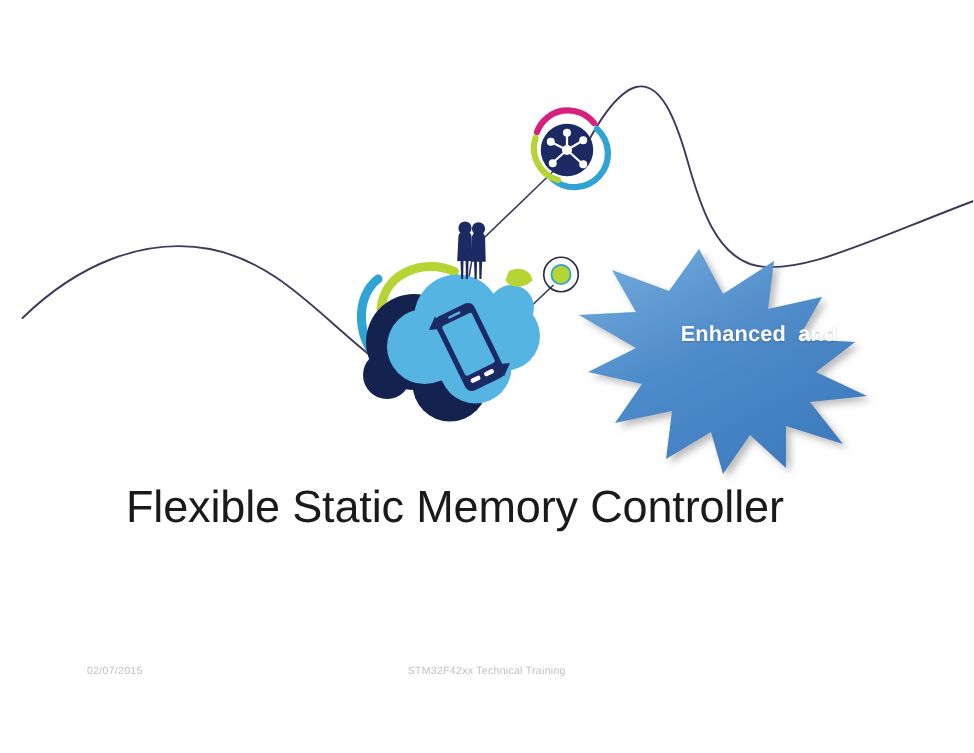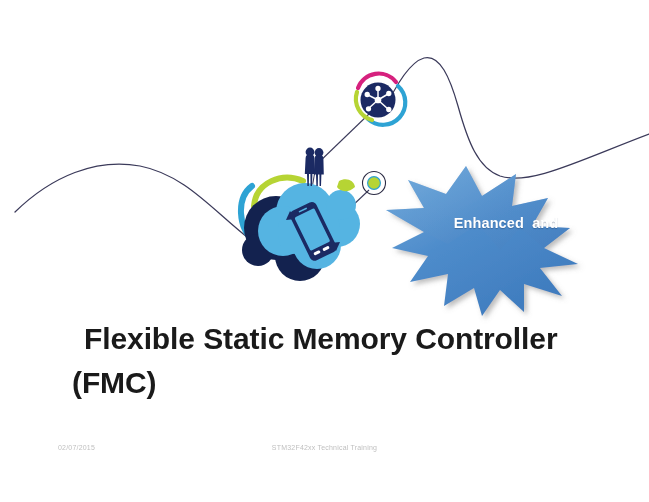--- a/index.html
+++ b/index.html
@@ -57,21 +57,21 @@
   }
 
   
   #slide-title {
     position: absolute;
     left: 72px;
     top: 317px;
     width: 520px;
     color: #1a1a1a;
     font-family: "Liberation Sans", sans-serif;
-    font-weight: bold;
+    font-weight: normal;
     font-size: 30px;
     line-height: 44px;
     letter-spacing: -0.1px;
   }
   #title-line-1 { display: block; padding-left: 12px; }
   #title-line-2 { display: block; }
 
   
   #footer-date {
     position: absolute;
@@ -229,19 +229,18 @@
     </g>
 
   </svg>
 
   <div id="callout">
     <div id="callout-text"><span id="callout-line1">Enhanced  and</span></div>
   </div>
 
   <div id="slide-title">
       <span id="title-line-1">Flexible Static Memory Controller</span>
-      <span id="title-line-2">(FMC)</span>
     </div>
 
   <div id="footer-date">02/07/2015</div>
   <div id="footer-center">STM32F42xx Technical Training</div>
 
 </div>
 
 </body></html>

